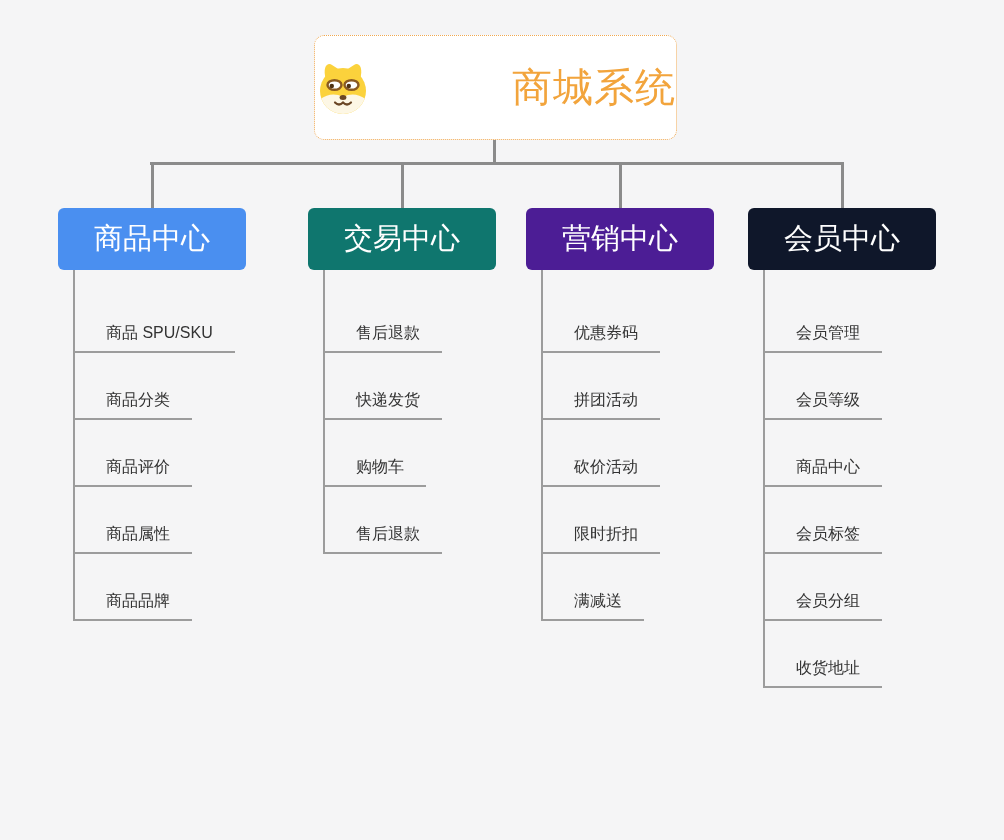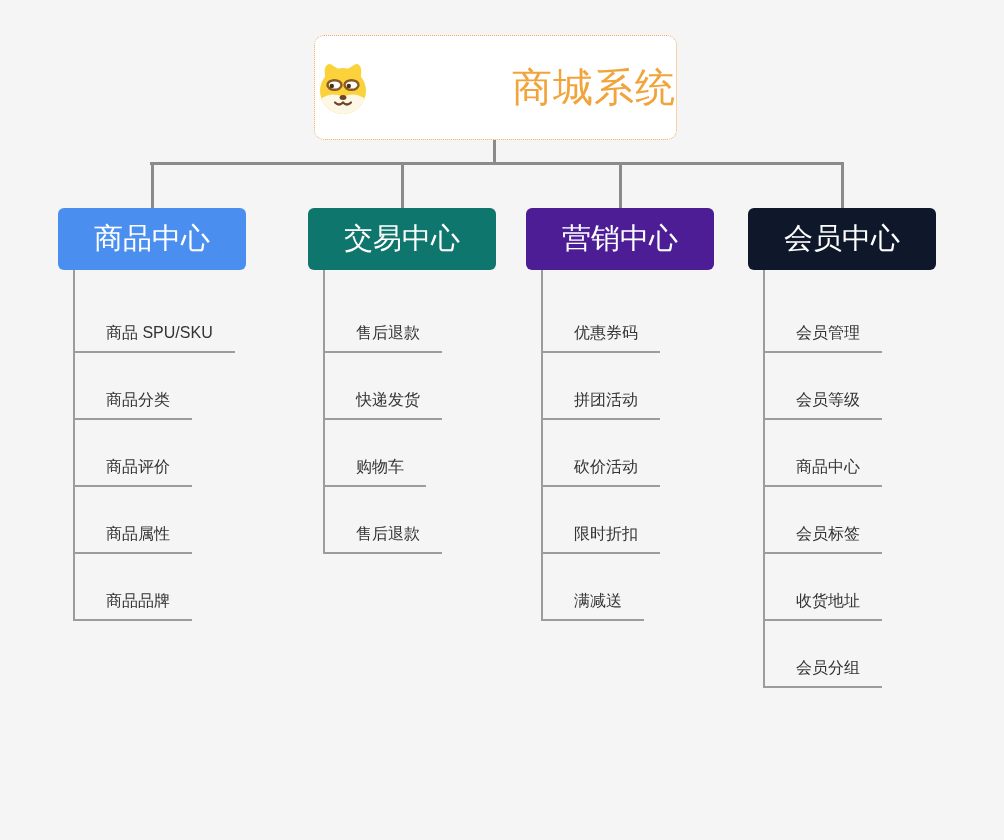--- a/index.html
+++ b/index.html
@@ -193,21 +193,21 @@
         <div class="branch-item">
     <span>会员等级</span>
   </div>
         <div class="branch-item">
     <span>商品中心</span>
   </div>
         <div class="branch-item">
     <span>会员标签</span>
   </div>
         <div class="branch-item">
+    <span>会员分组</span>
+  </div>
+        <div class="branch-item">
     <span>收货地址</span>
   </div>
-        <div class="branch-item">
-    <span>会员分组</span>
-  </div>
       </div>
   </div>
 
 </div>
 
 </body></html>

